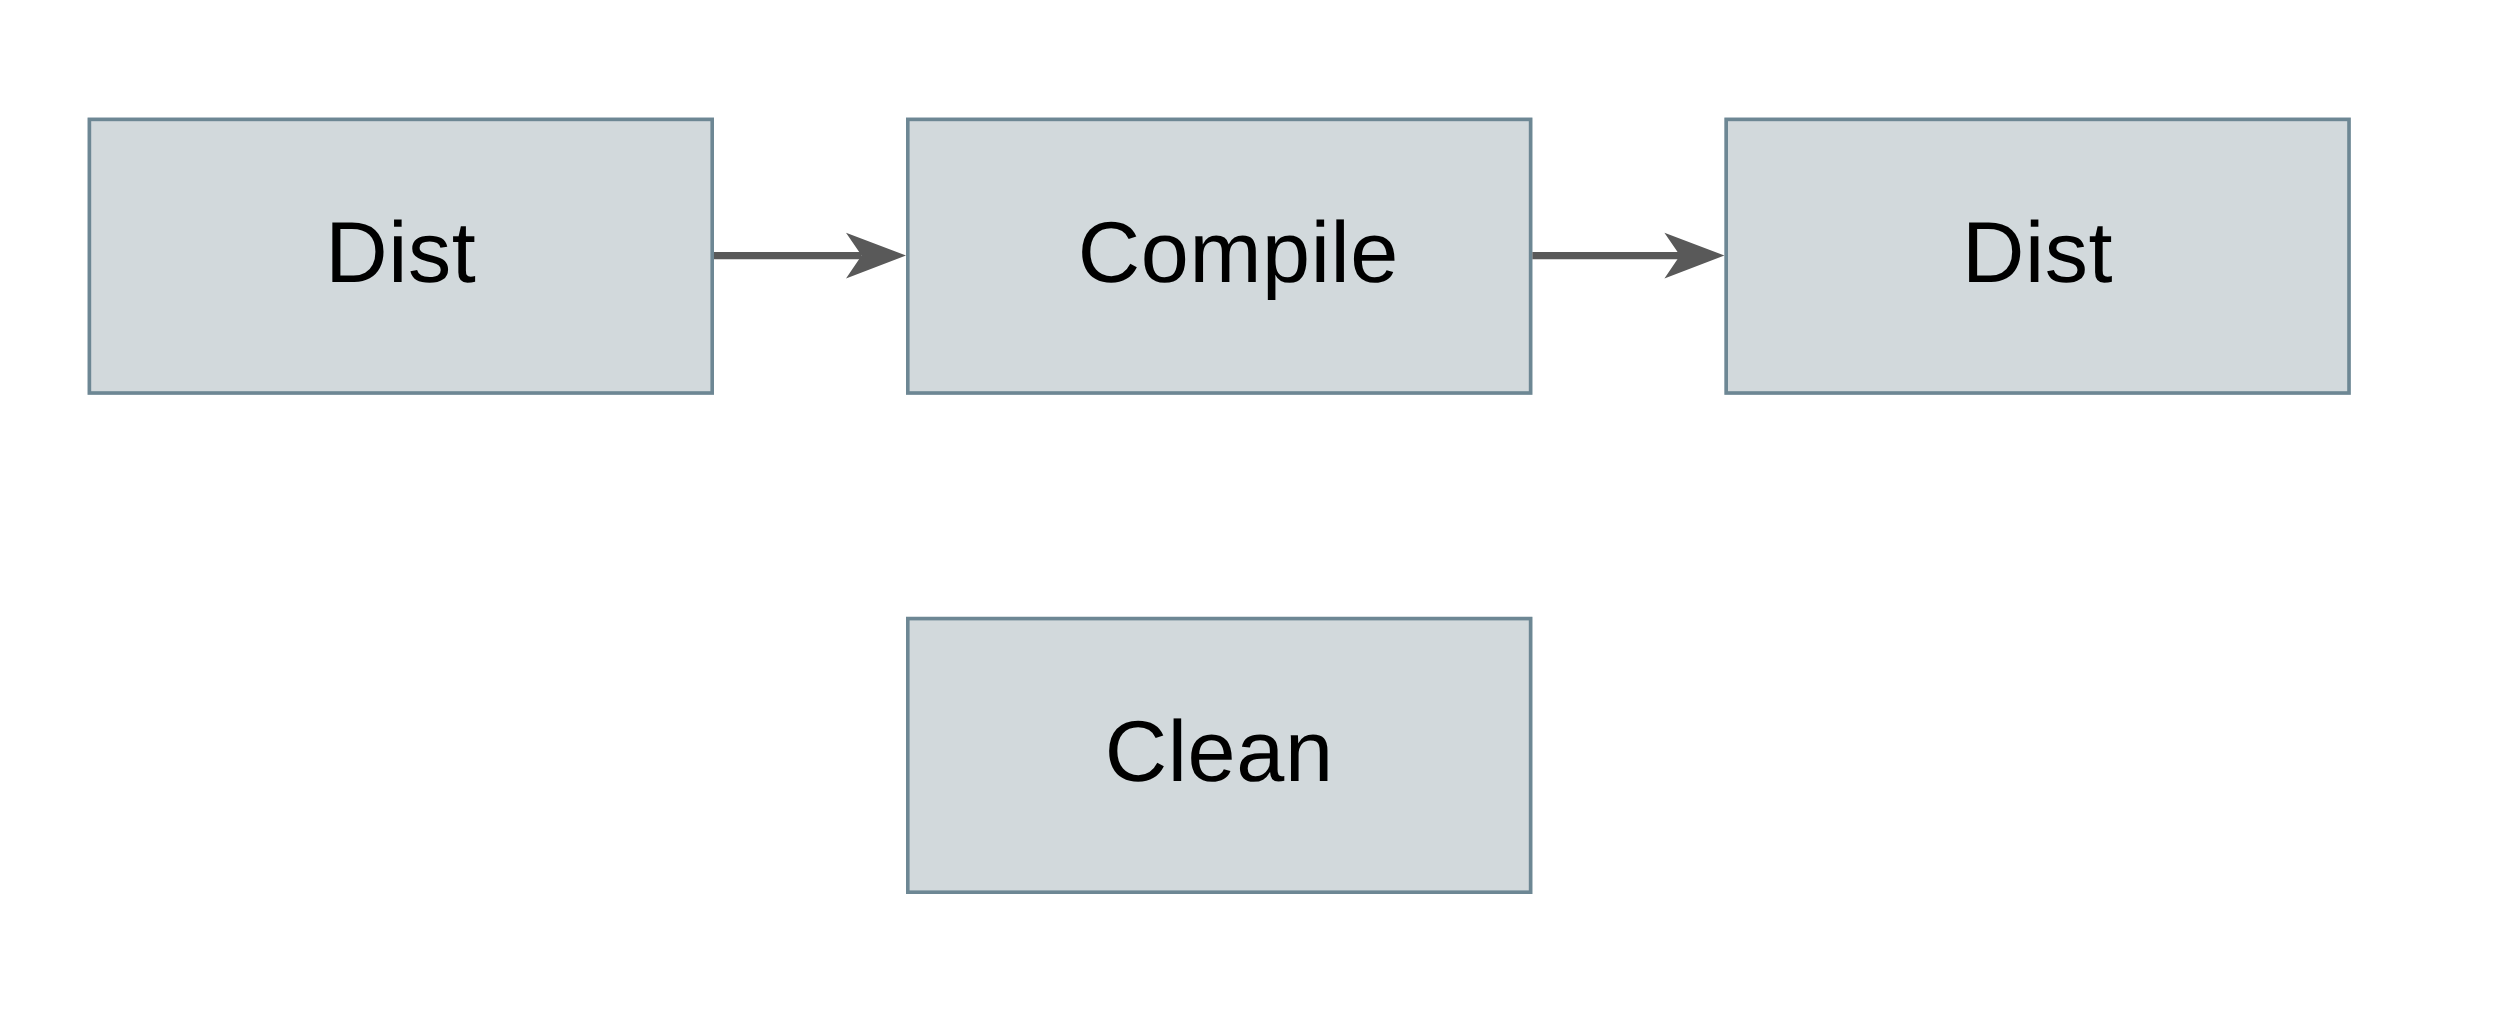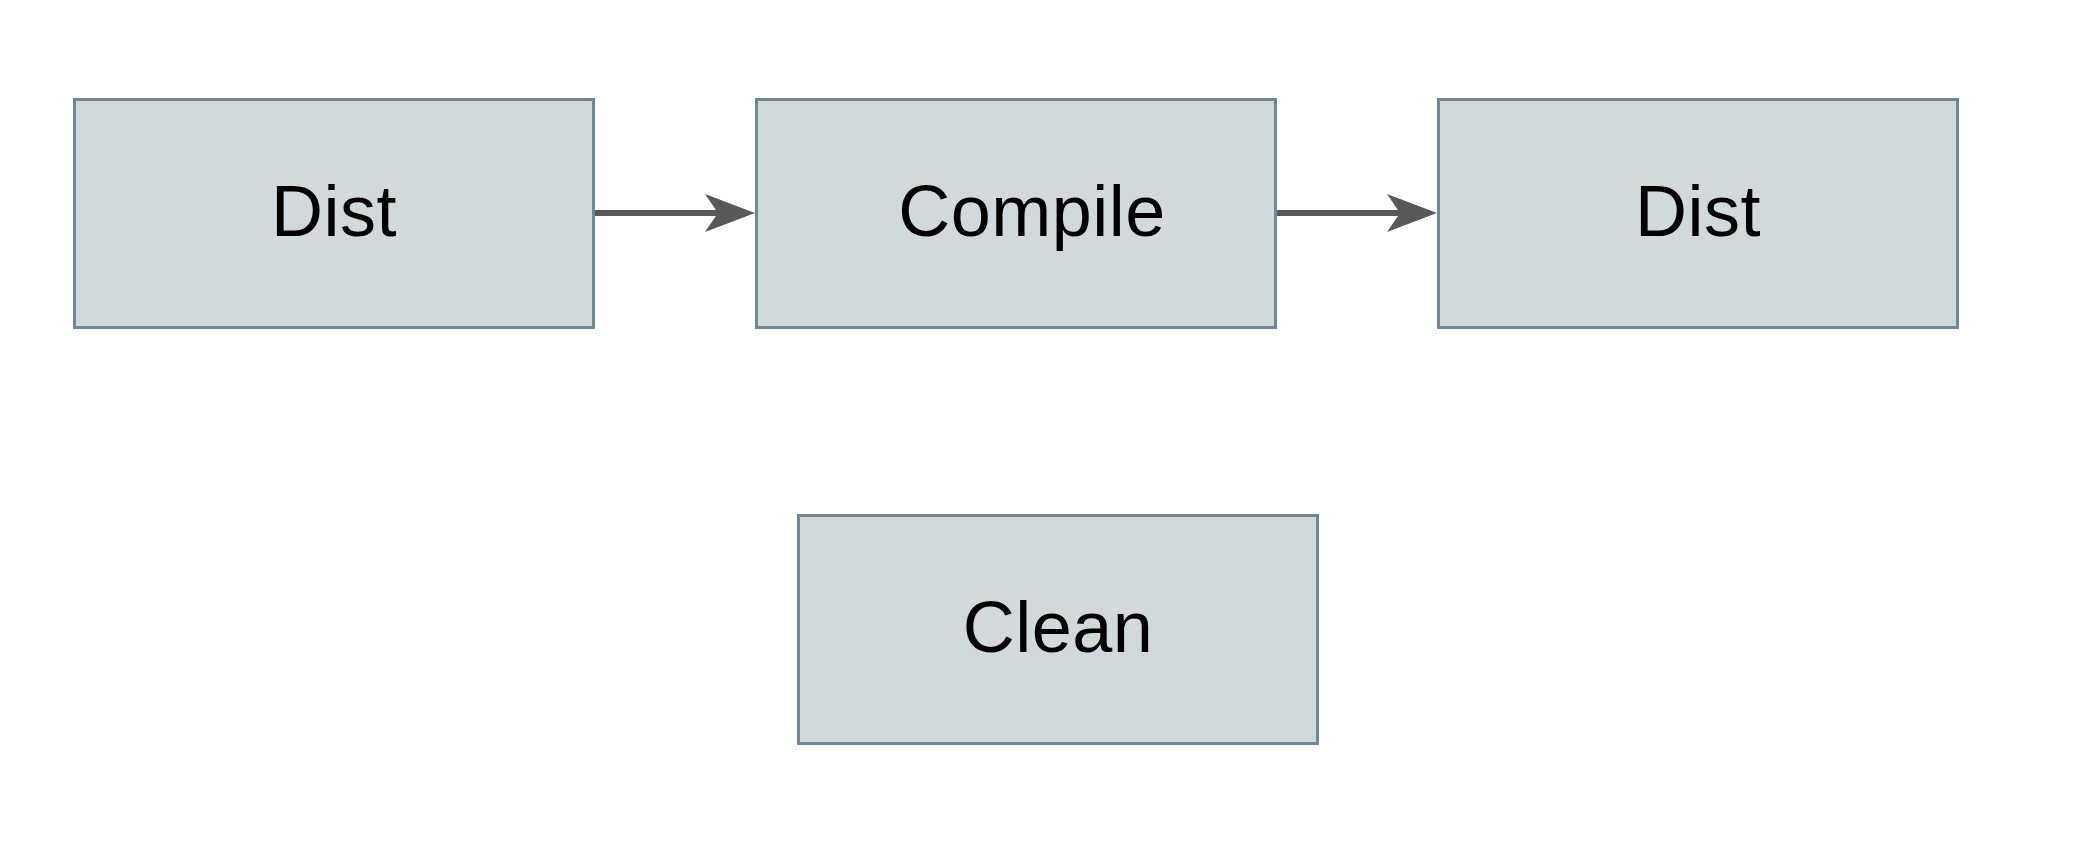--- a/index.html
+++ b/index.html
@@ -36,21 +36,21 @@
   .node-label {
     font-size: 72px;
     line-height: 1;
     color: var(--text);
     letter-spacing: 0.5px;
     padding-bottom: 6px;
   }
   #node-dist    { left: 73px;   top: 98px; }
   #node-compile { left: 755px;  top: 98px; padding-left: 32px; }
   #node-init    { left: 1437px; top: 98px; }
-  #node-clean   { left: 797px;  top: 514px; }
+  #node-clean   { left: 755px;  top: 514px; }
 
   .edge {
     position: absolute;
     width: 162px;
     height: 60px;
     overflow: visible;
   }
   #edge-dist-compile  { left: 595px;  top: 183px; }
   #edge-compile-init  { left: 1277px; top: 183px; }
 

